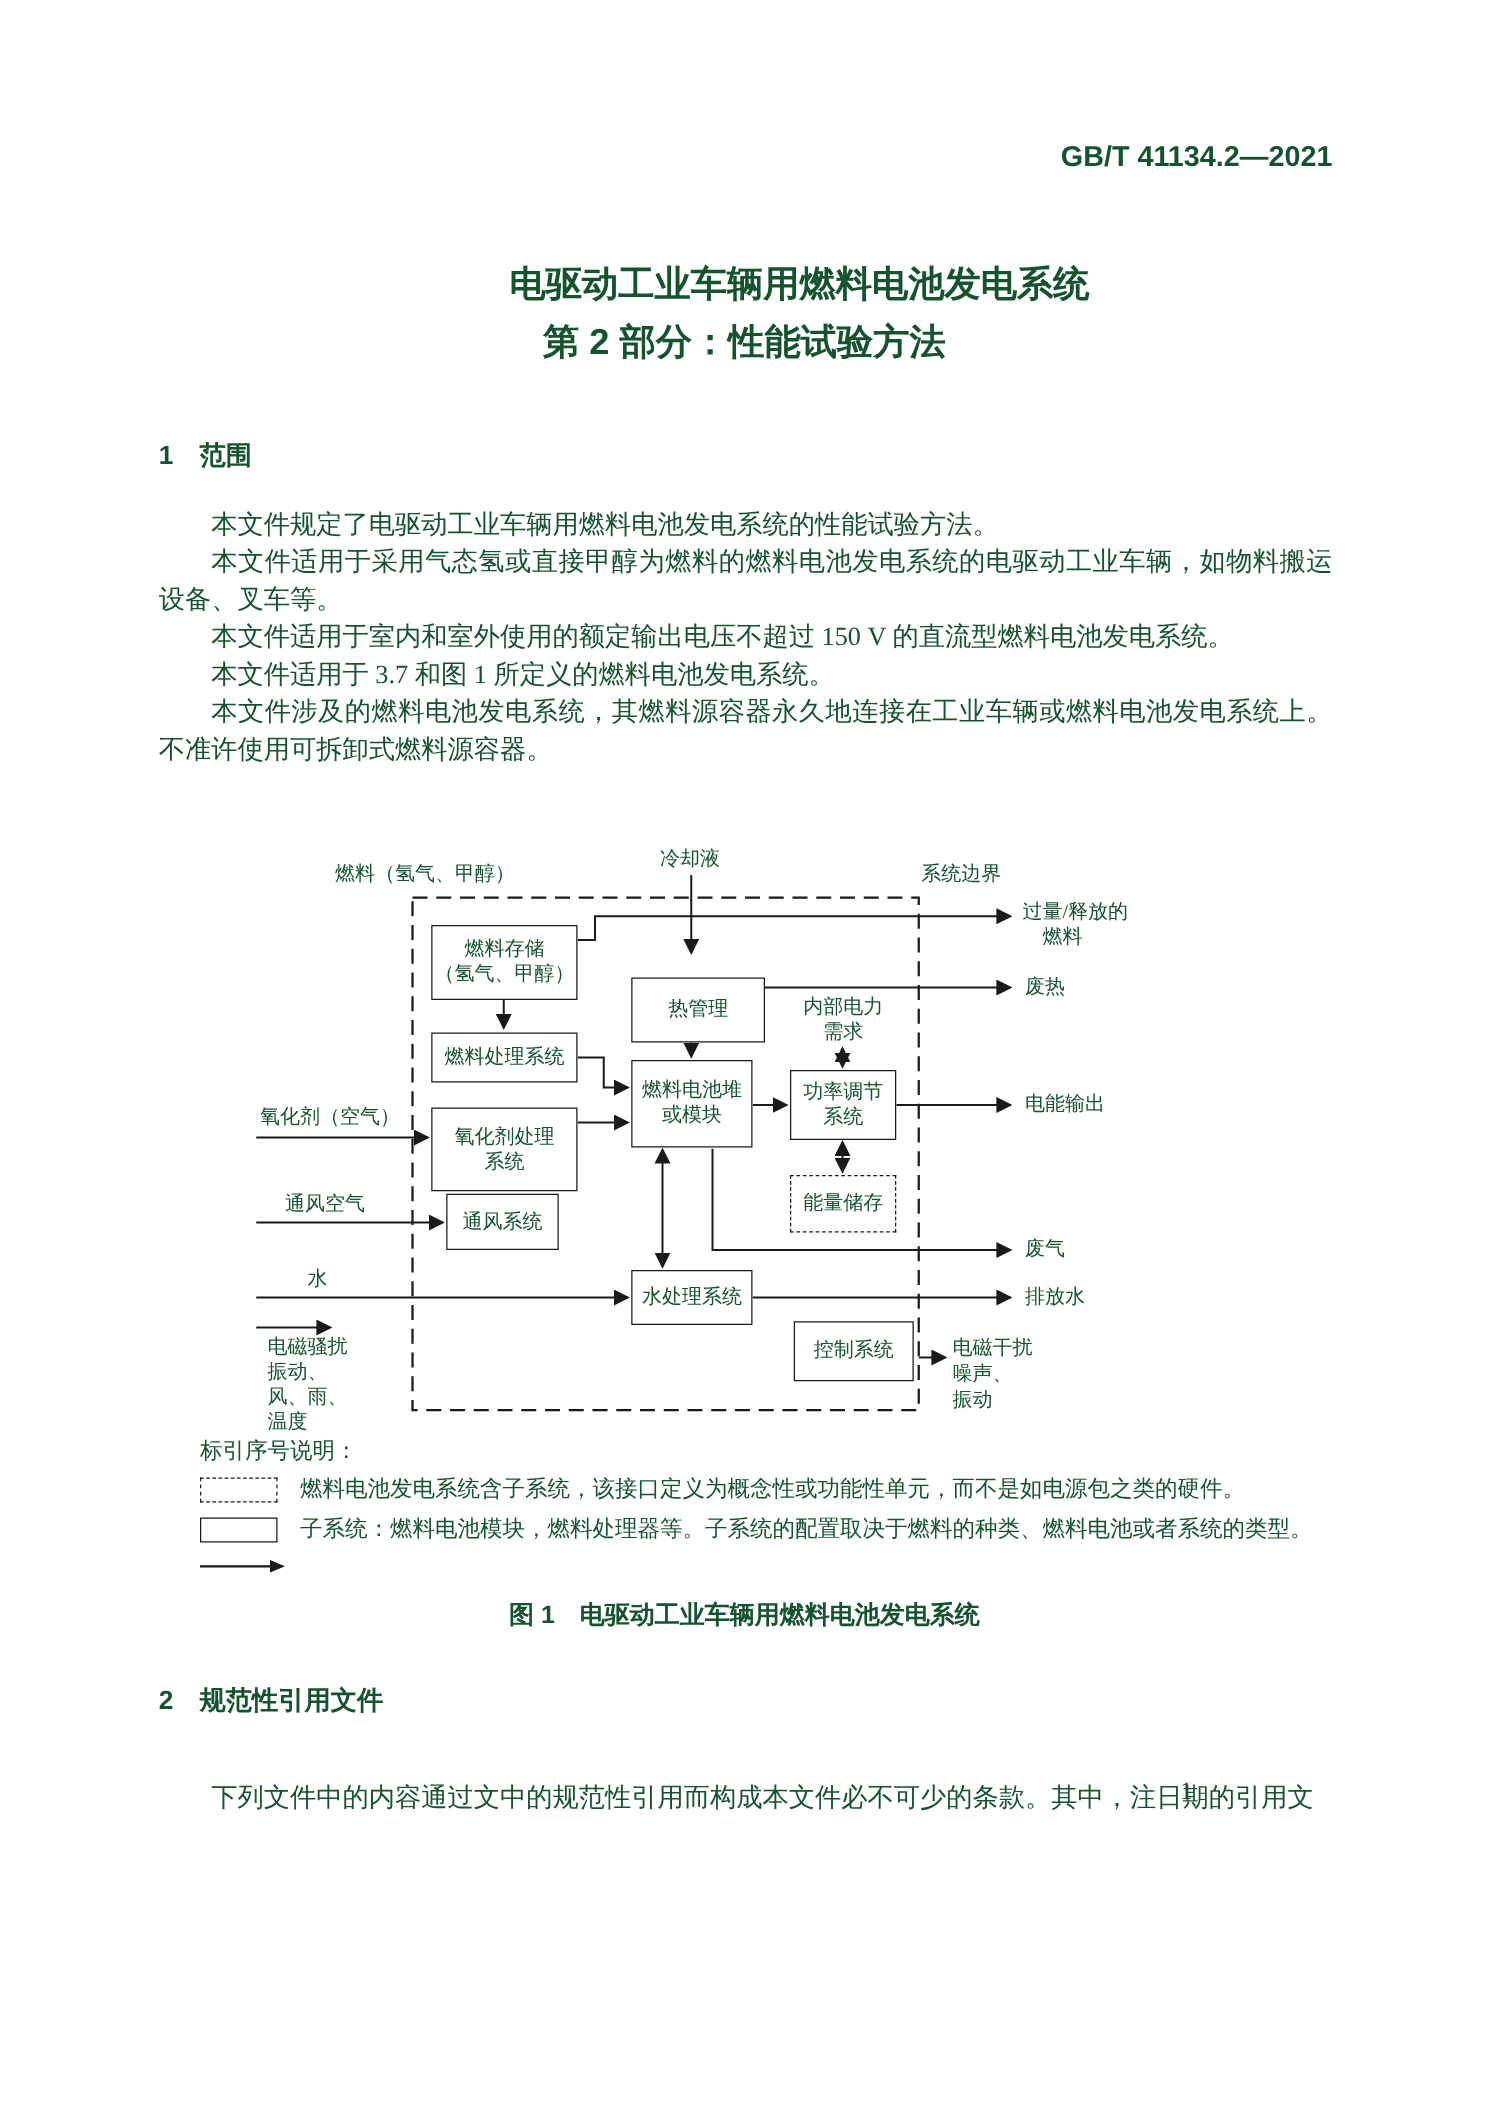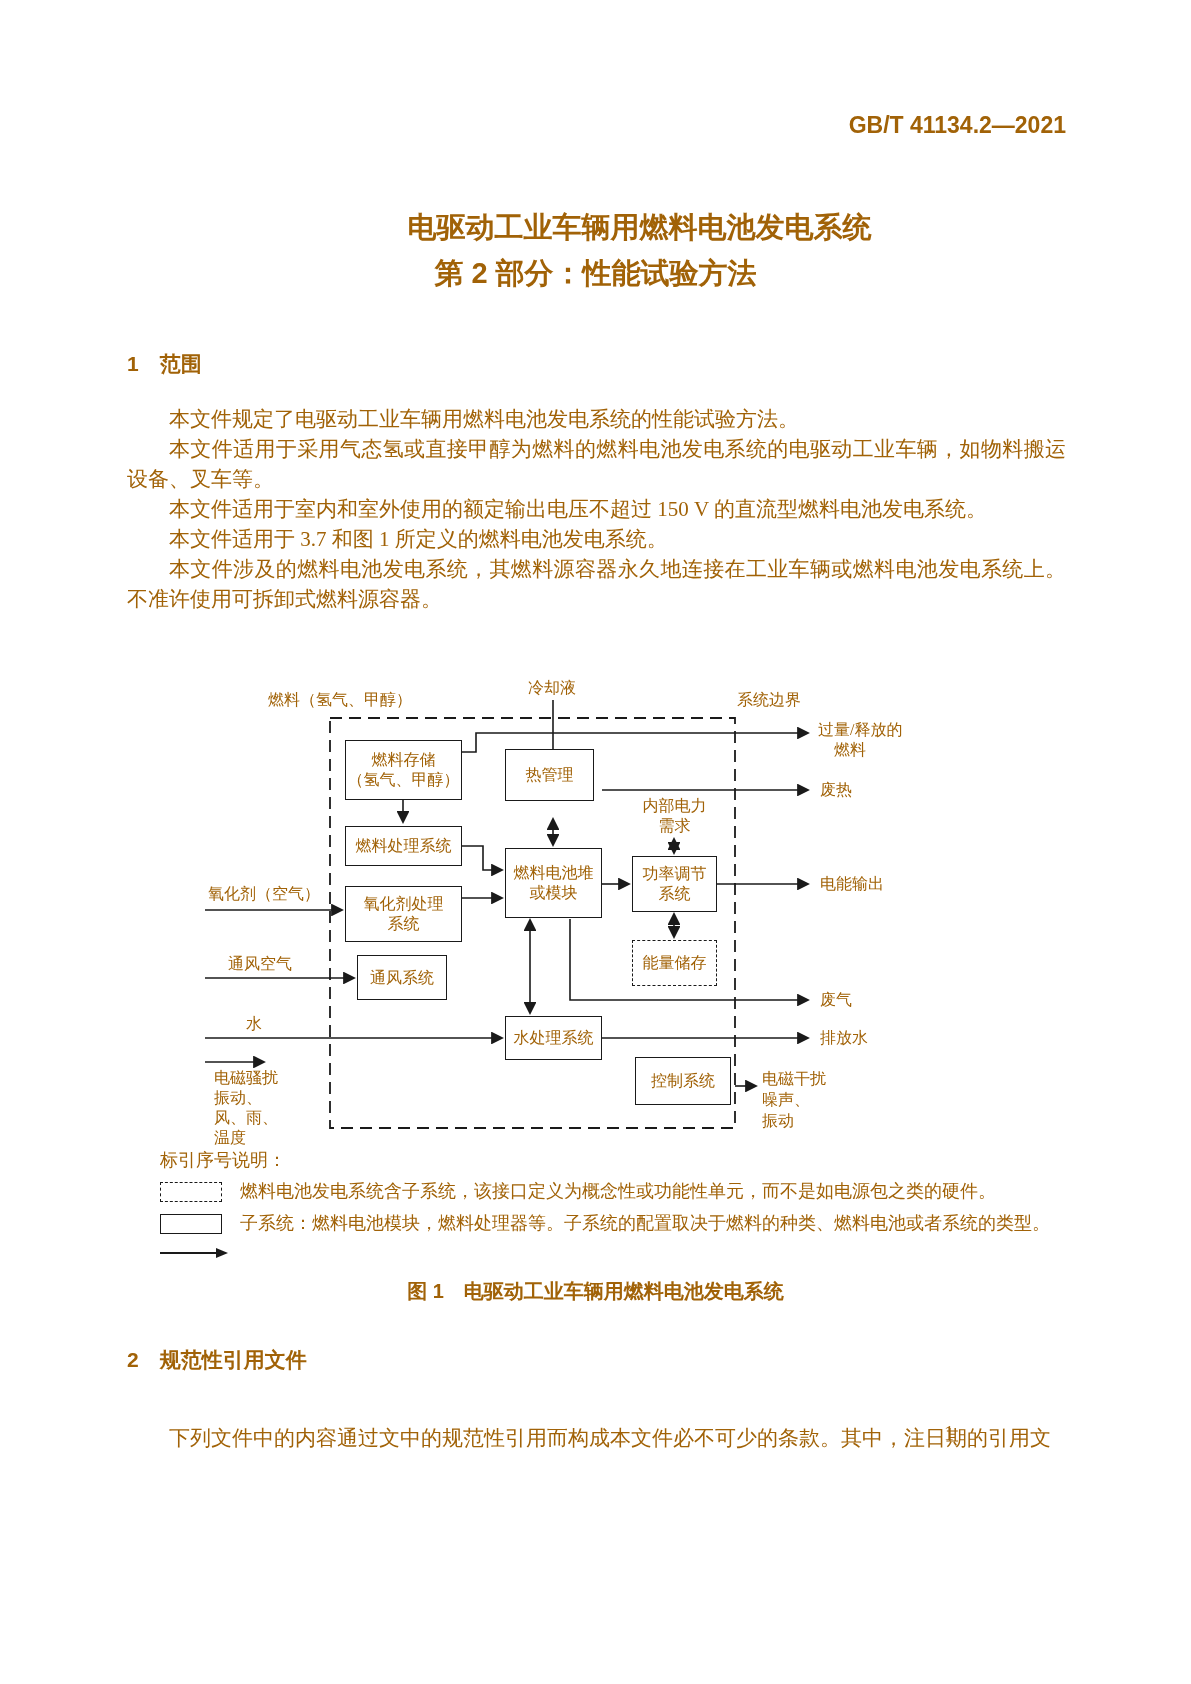--- a/index.html
+++ b/index.html
@@ -1,18 +1,18 @@
 <!DOCTYPE html>
 <html><head>
 <meta charset="utf-8">
 <style>
   html,body { margin:0; padding:0; background:#ffffff; }
   .page {
     position:relative; width:1191px; height:1684px; background:#ffffff;
-    color:#a16207; font-family:"Liberation Serif", serif; overflow:hidden;
+    color:#14532d; font-family:"Liberation Serif", serif; overflow:hidden;
   }
   .doc-code {
     position:absolute; top:112px; right:125px;
     font-family:"Liberation Sans", sans-serif; font-weight:bold; font-size:23px;
   }
   .title-line {
     position:absolute; left:0; width:100%; text-align:center;
     font-family:"Liberation Sans", sans-serif; font-weight:bold; font-size:29px;
   }
   .t1 { top:208px;padding-left:44px; }
@@ -111,35 +111,35 @@
       <span>冷却液</span>
     </div>
     <div class="dlabel" style="left:737px; top:14px;">
       <span>系统边界</span>
     </div>
 
     <div class="dbox" style="left:345px; top:64px; width:117px; height:60px;">
       <span>燃料存储</span>
       <span>（氢气、甲醇）</span>
     </div>
-    <div class="dbox" style="left:505px; top:73px; width:89px; height:52px;">
+    <div class="dbox" style="left:505px; top:106px; width:107px; height:52px;">
       <span>热管理</span>
     </div>
     <div class="dbox" style="left:345px; top:150px; width:117px; height:40px;">
       <span>燃料处理系统</span>
     </div>
     <div class="dbox" style="left:505px; top:172px; width:97px; height:70px;">
       <span>燃料电池堆</span>
       <span>或模块</span>
     </div>
     <div class="dbox" style="left:632px; top:180px; width:85px; height:56px;">
       <span>功率调节</span>
       <span>系统</span>
     </div>
-    <div class="dbox" style="left:345px; top:210px; width:117px; height:56px;">
+    <div class="dbox" style="left:345px; top:210px; width:117px; height:67px;">
       <span>氧化剂处理</span>
       <span>系统</span>
     </div>
     <div class="dbox dashed" style="left:632px; top:264px; width:85px; height:46px;">
       <span>能量储存</span>
     </div>
     <div class="dbox" style="left:357px; top:279px; width:90px; height:45px;">
       <span>通风系统</span>
     </div>
     <div class="dbox" style="left:505px; top:340px; width:97px; height:44px;">

